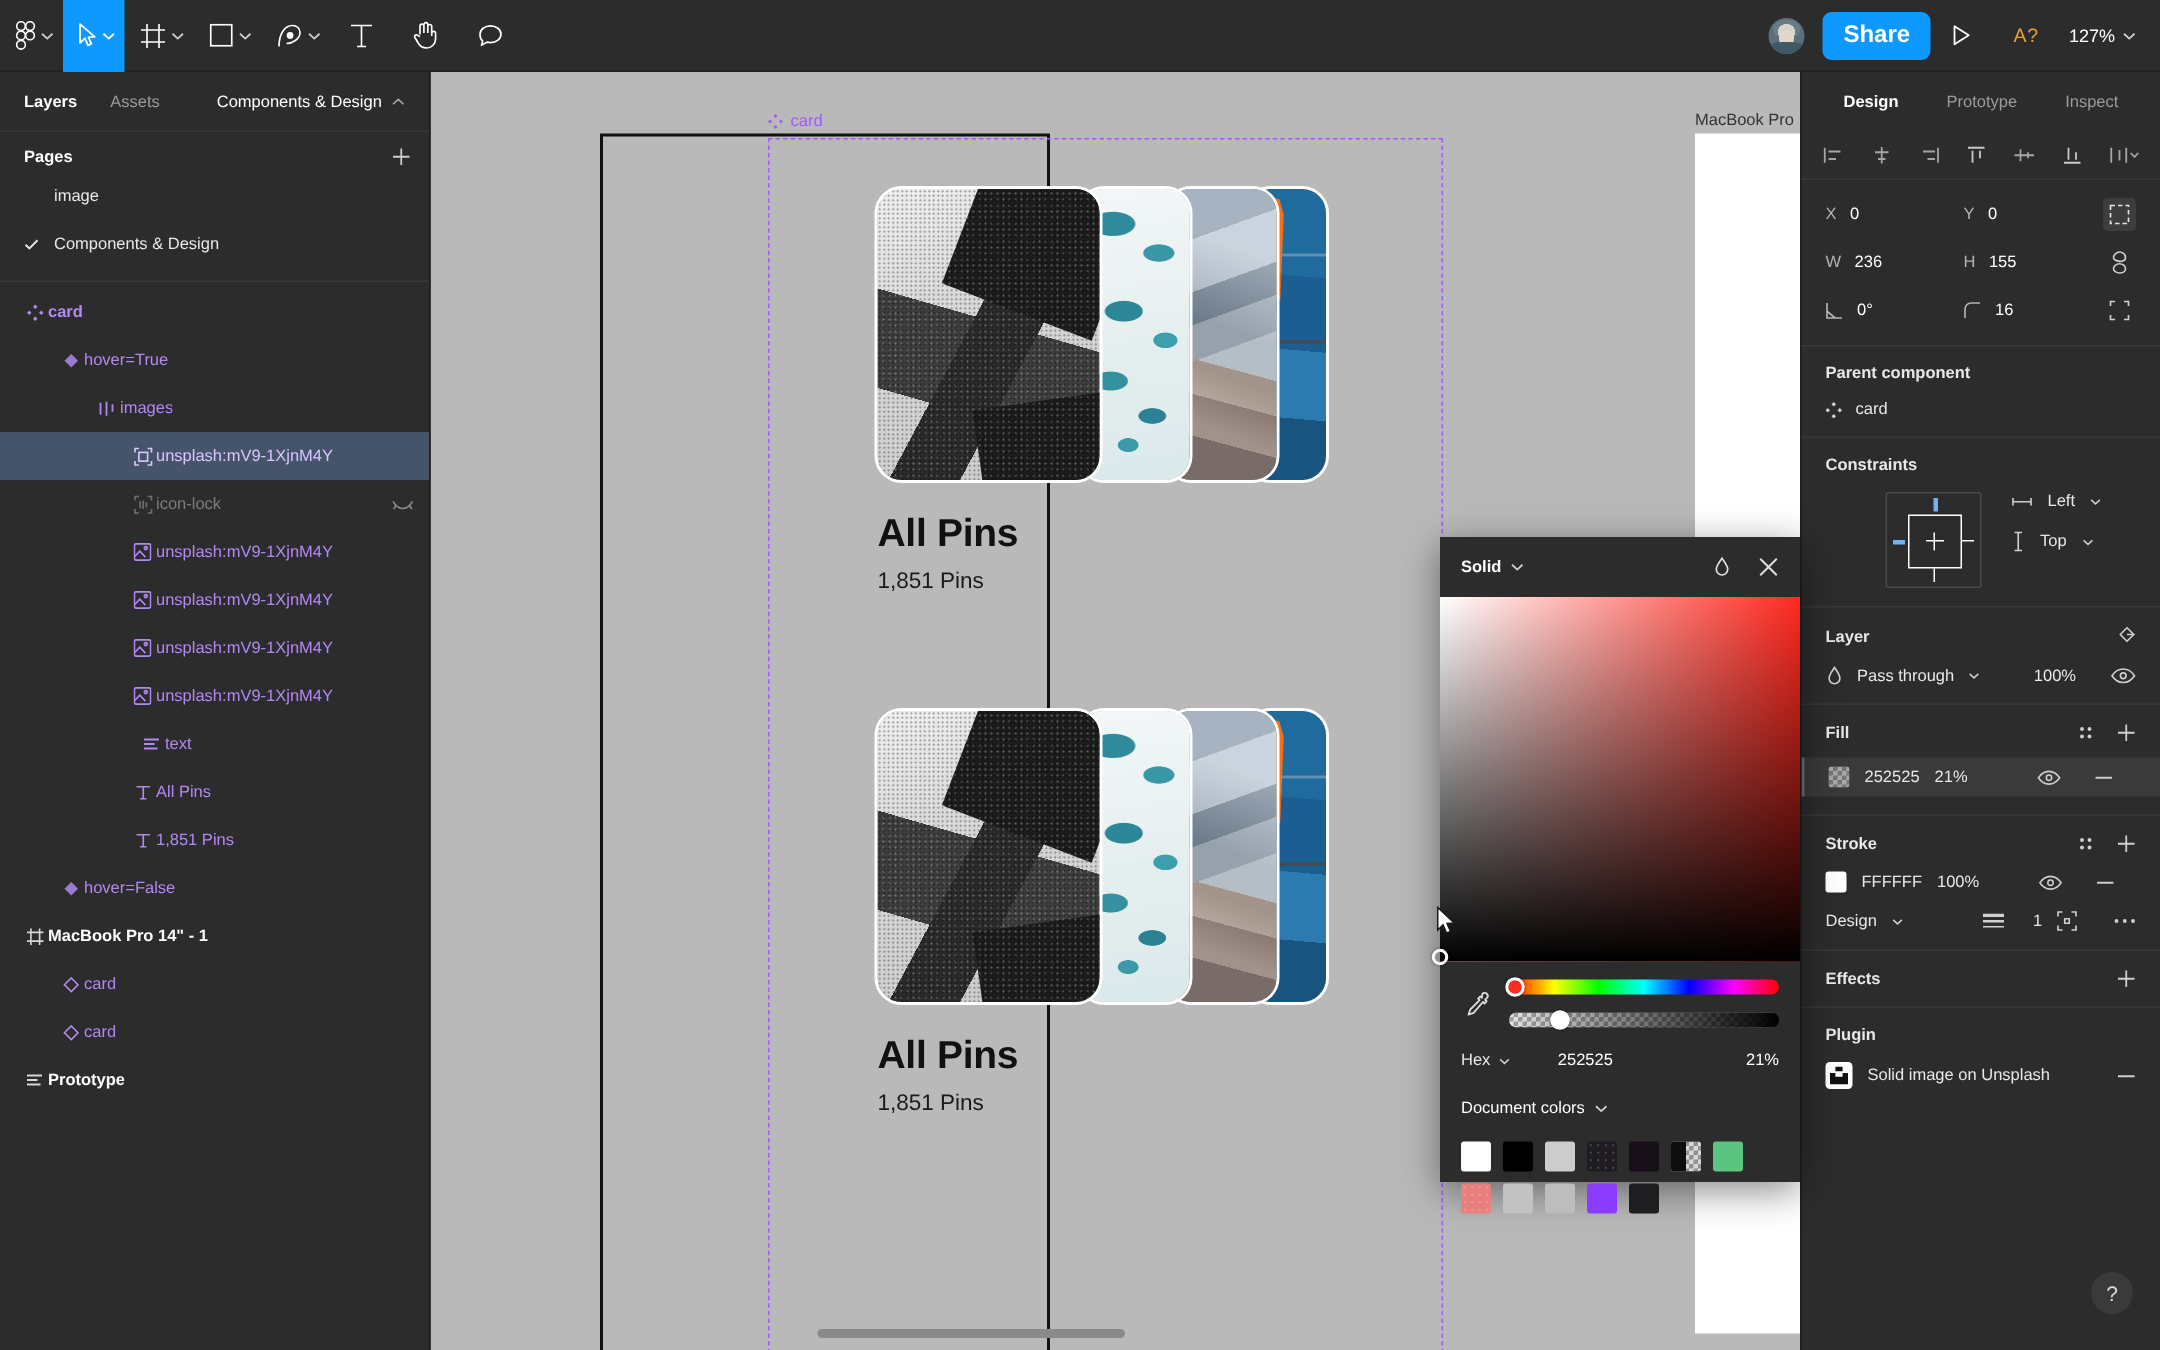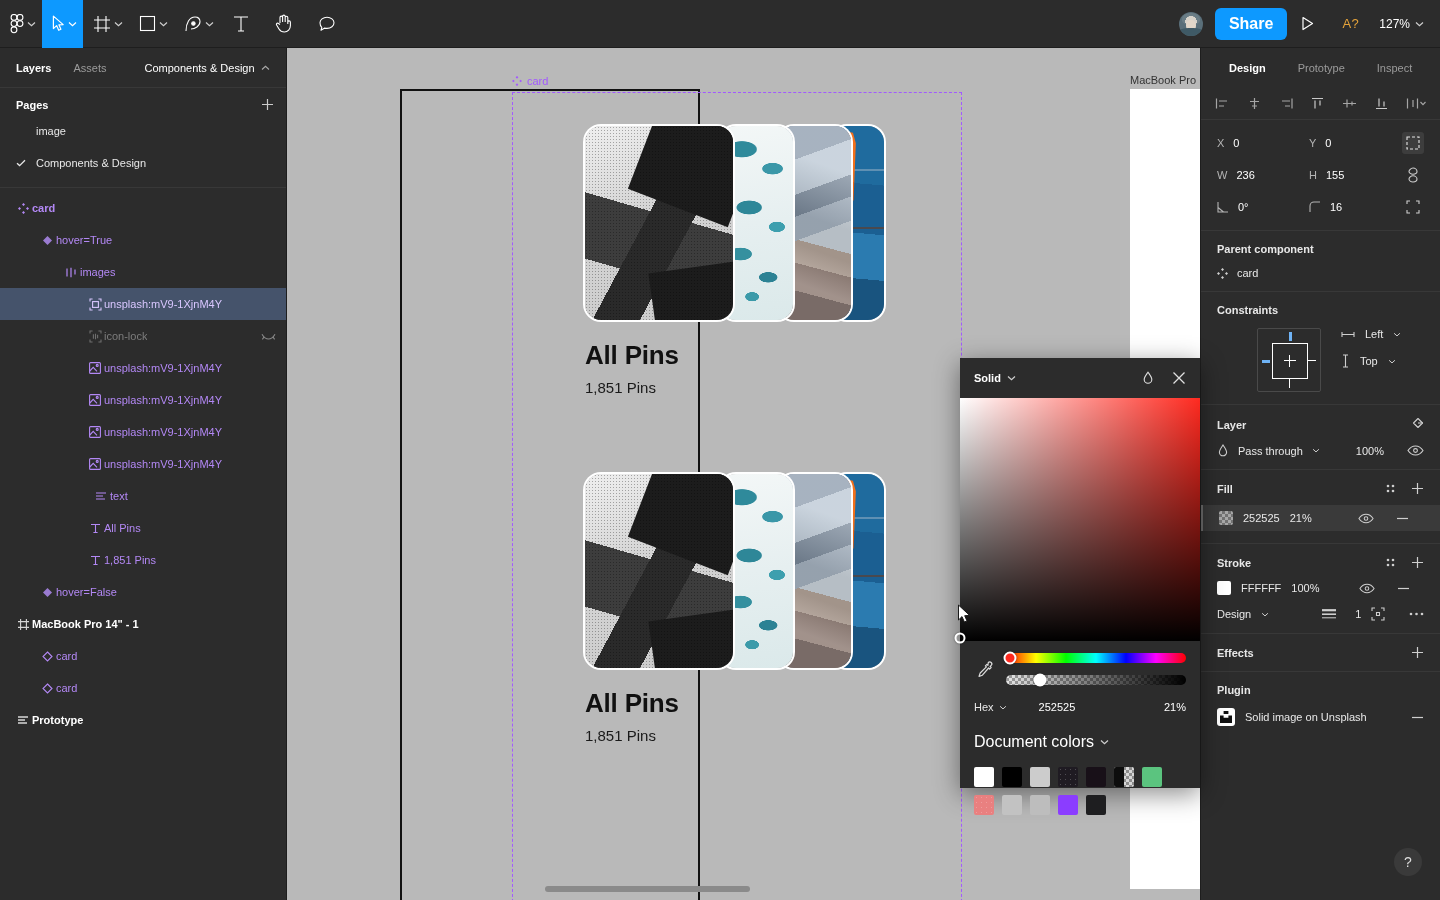--- a/index.html
+++ b/index.html
@@ -309,21 +309,21 @@
     background: #fff; transform: translate(-50%,-50%); box-shadow: 0 0 2px rgba(0,0,0,.5);
   }
   .knob.hue { left: 2%; background: #ff2a20; border: 2px solid #fff; }
   .pk-hexrow {
     display: flex; align-items: center; padding: 10px 14px 6px 14px; color:#fff; font-size: 11px;
   }
   .pk-hexrow .lbl { display:flex; align-items:center; gap:5px; color:#e8e8e8; cursor:pointer; }
   .pk-hexrow .hexv { margin-left: 32px; }
   .pk-hexrow .opv { margin-left: auto; }
   .pk-doc { padding: 14px 14px 0 14px; }
-  .pk-doc-head { display:flex; align-items:center; gap:6px; color:#ffffff; font-size:16px; cursor:pointer; }
+  .pk-doc-head { display:flex; align-items:center; gap:6px; color:#ffffff; font-size:11px; cursor:pointer; }
   .pk-swatches { display: flex; flex-wrap: wrap; gap: 8px; margin-top: 16px; width: 212px; }
   .dsw { width: 20px; height: 20px; border-radius: 2px; cursor: pointer; }
   .dsw.checkerized {
     position: relative; overflow: hidden;
     background-image:
       linear-gradient(45deg, #8d8d8d 25%, transparent 25%, transparent 75%, #8d8d8d 75%),
       linear-gradient(45deg, #8d8d8d 25%, #d8d8d8 25%, #d8d8d8 75%, #8d8d8d 75%);
     background-size: 6px 6px; background-position: 0 0, 3px 3px;
   }
   .dsw.checkerized .halfc { position:absolute; left:0; top:0; width:50%; height:100%; }

